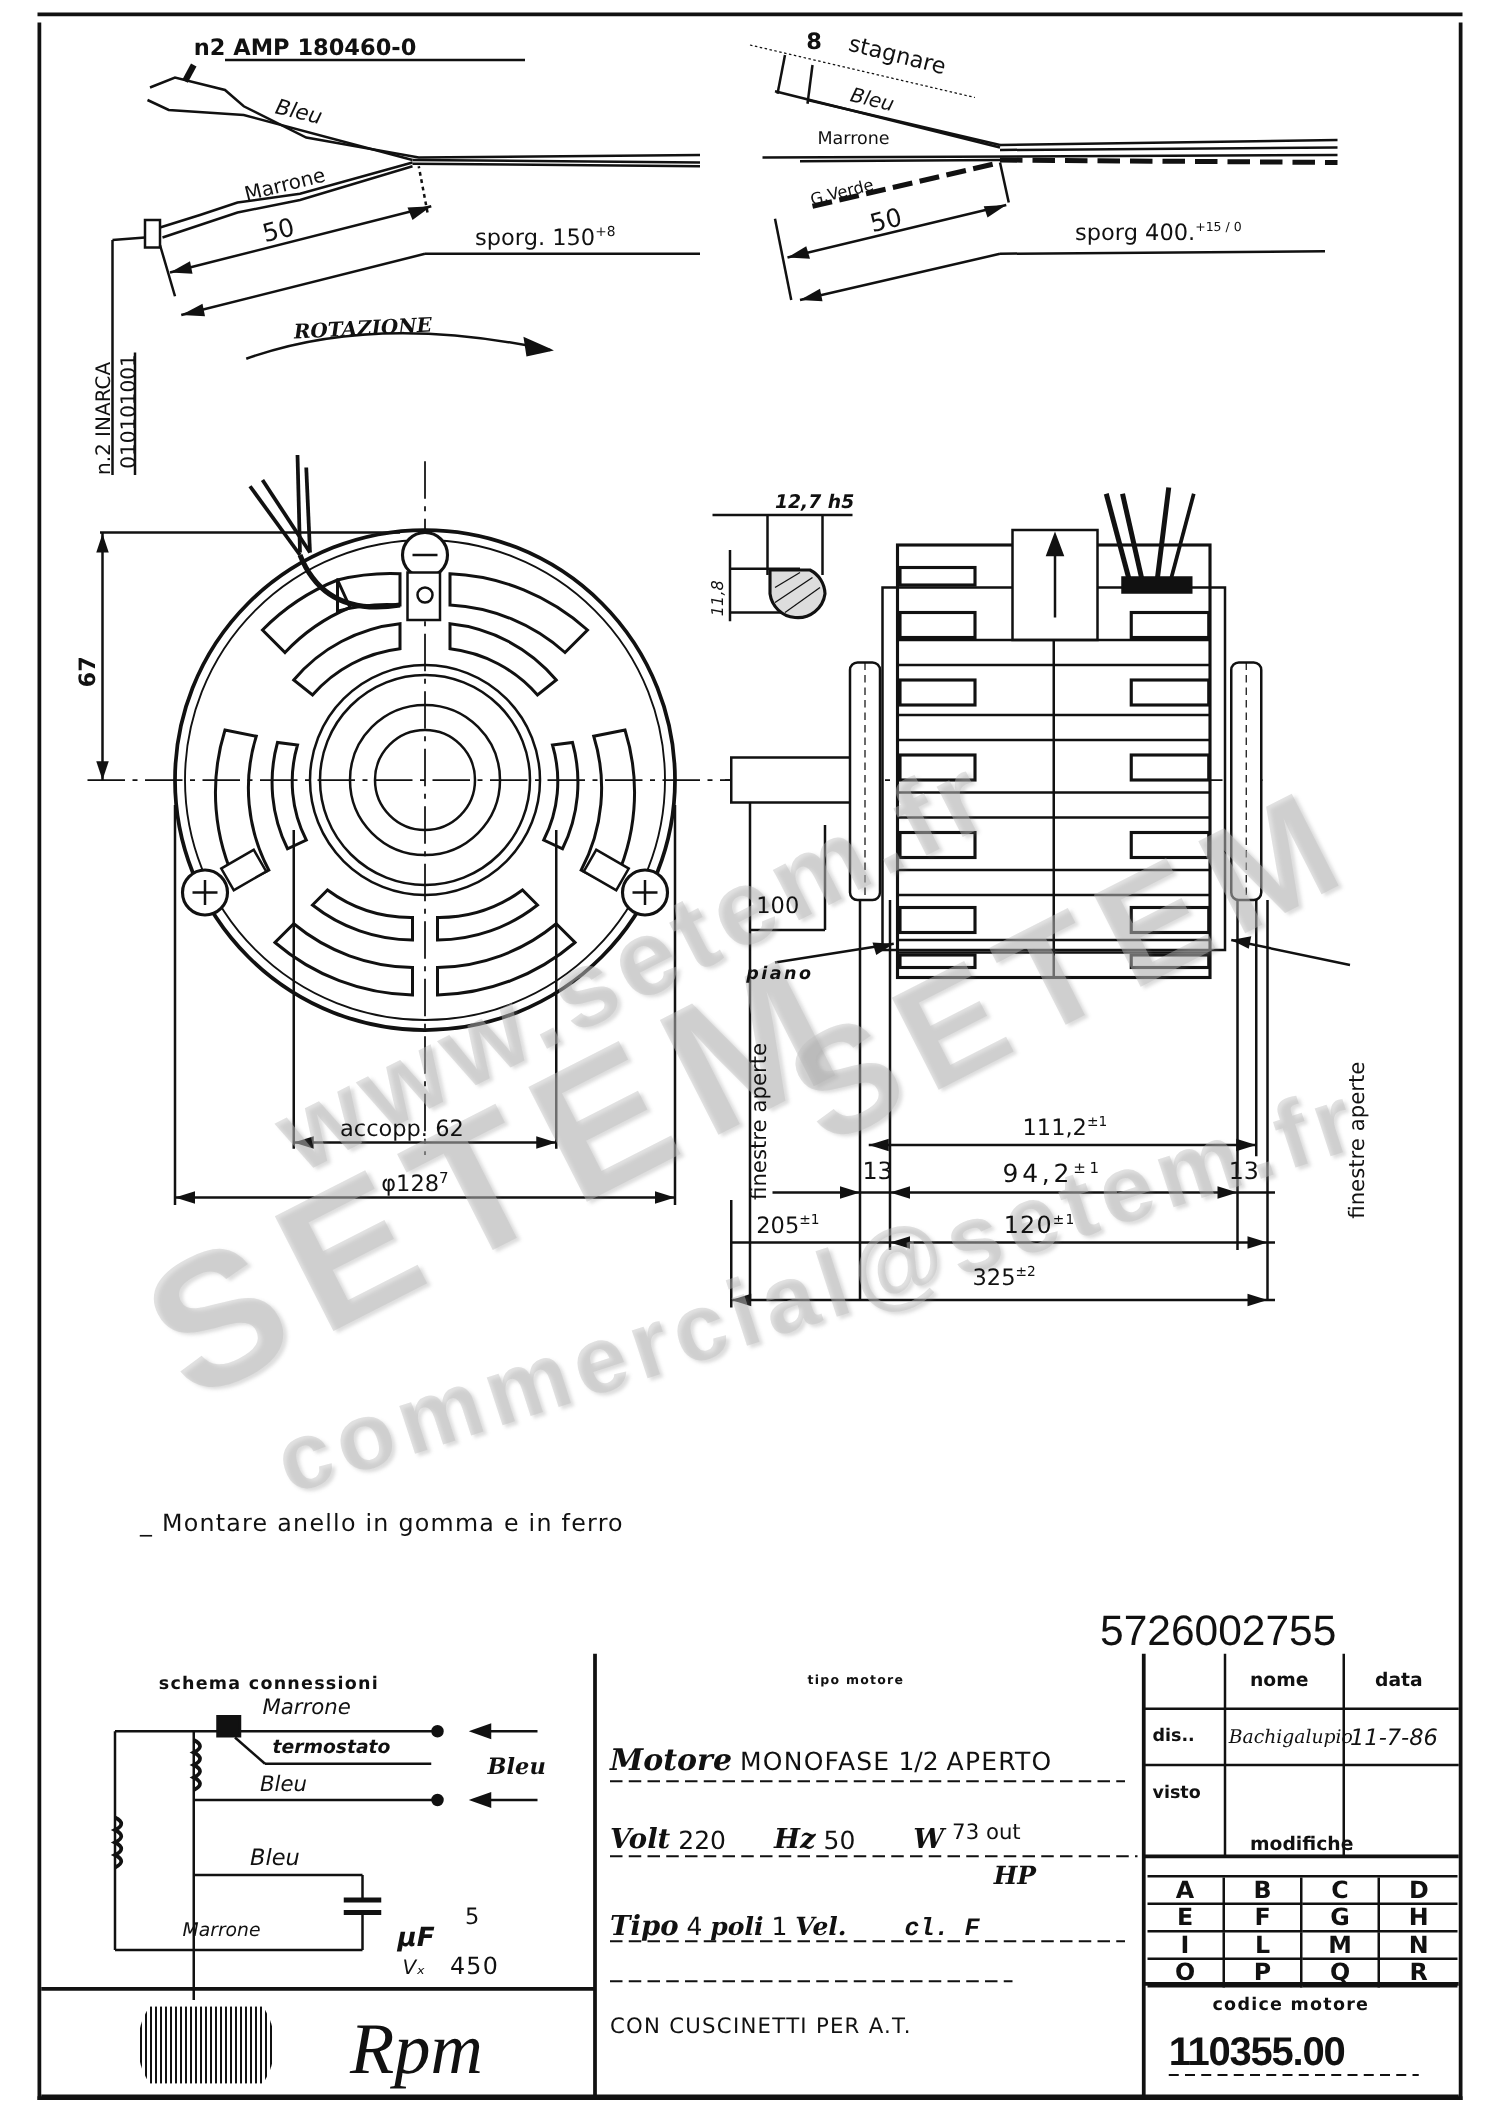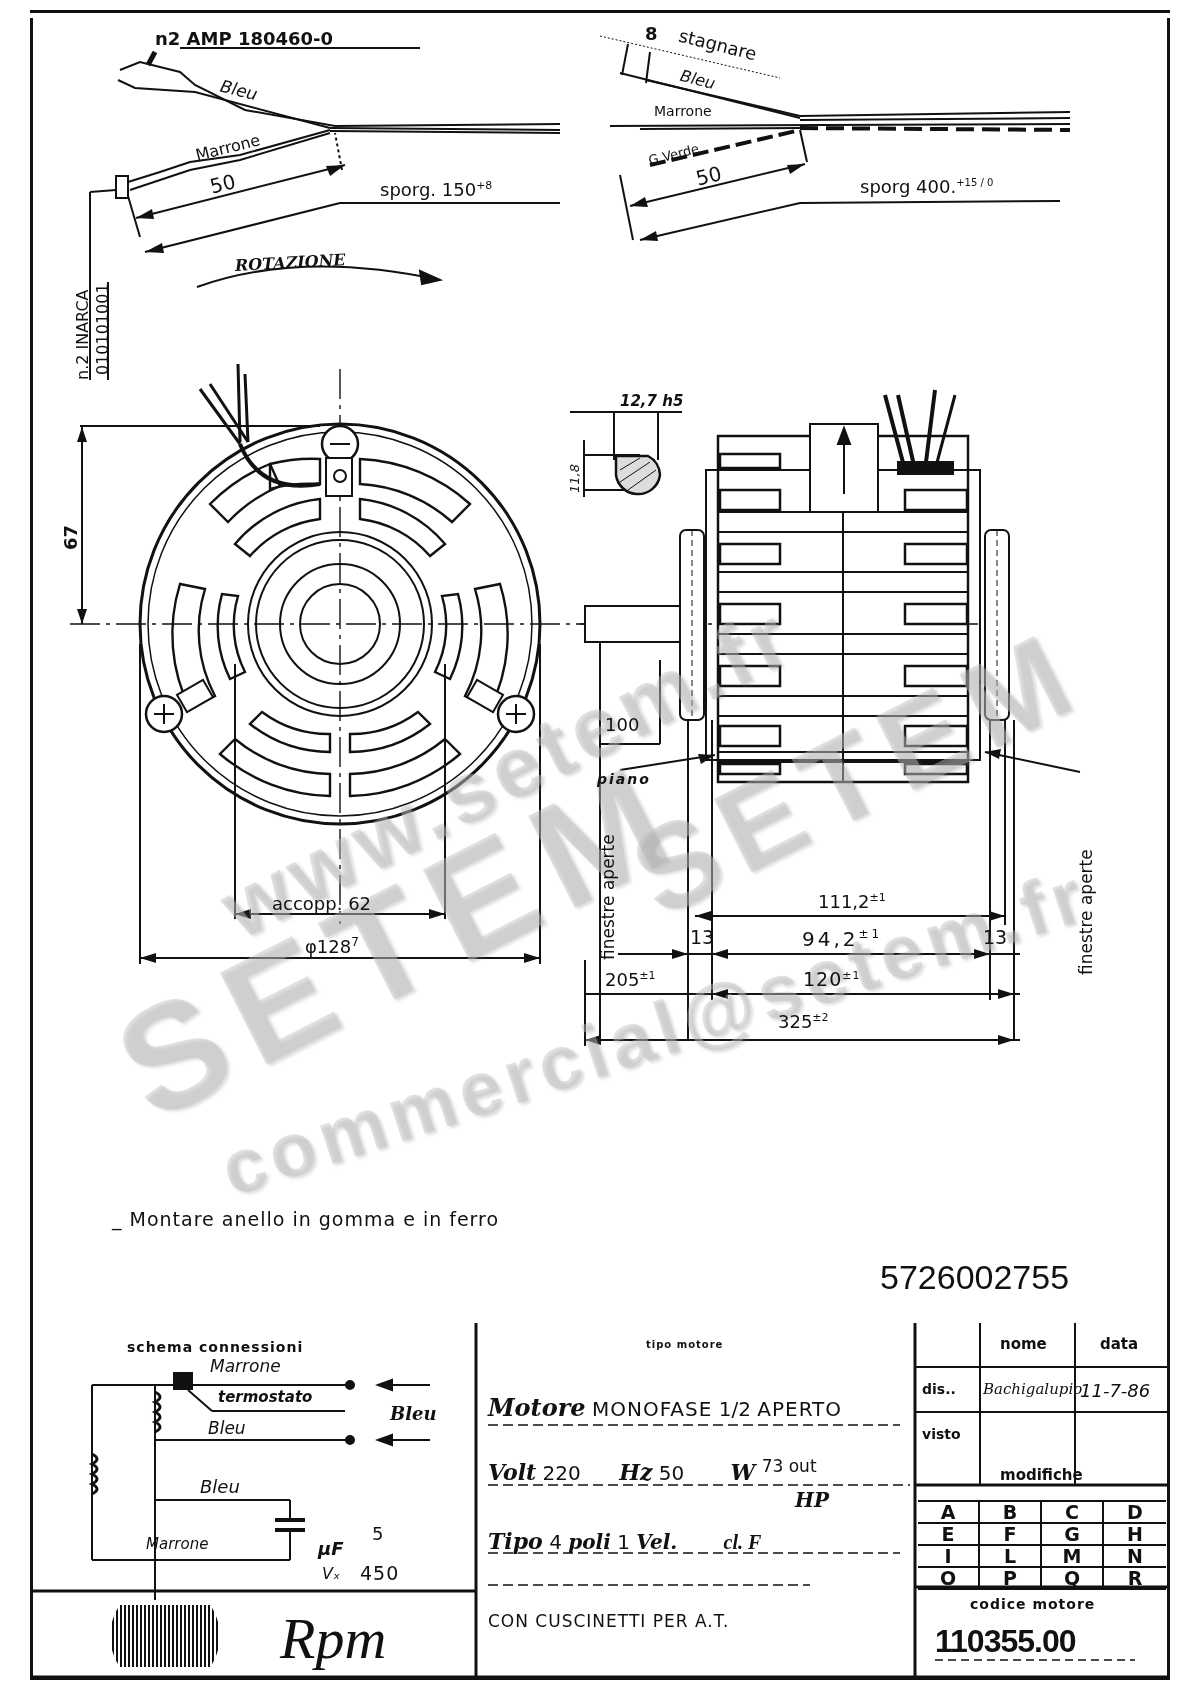--- a/index.html
+++ b/index.html
@@ -5,21 +5,21 @@
   html,body{margin:0;padding:0;background:#fff;}
   body{width:1200px;height:1697px;position:relative;overflow:hidden;font-family:"DejaVu Sans",sans-serif;color:#111;}
   .sheet{position:absolute;left:0;top:0;width:1200px;height:1697px;}
   .frame{position:absolute;left:30px;top:18px;width:1140px;height:1662px;border:3px solid #111;border-top:none;box-sizing:border-box;}
   .frame-top{position:absolute;left:30px;top:10px;width:1140px;height:3px;background:#111;}
   svg{position:absolute;left:0;top:0;}
   .t{position:absolute;white-space:nowrap;line-height:1;}
   .bold{font-weight:bold;}
   .ital{font-style:italic;}
   .rot90{transform:rotate(-90deg);transform-origin:left top;}
-  .code{font-family:"Liberation Sans",sans-serif;font-size:34px;}
+  .code{font-family:"Liberation Sans",sans-serif;font-size:34px;margin-top:28px;}
   .wm{position:absolute;font-family:"Liberation Sans",sans-serif;font-weight:bold;color:rgba(190,190,190,0.45);text-shadow:2px 3px 3px rgba(120,120,120,0.25);transform-origin:left top;white-space:nowrap;pointer-events:none;}
   .mod-grid{position:absolute;display:grid;grid-template-columns:repeat(4,1fr);border-top:2px solid #111;}
   .mod-grid span{border-right:2px solid #111;border-bottom:2px solid #111;text-align:center;font-weight:bold;font-size:19px;line-height:20px;height:20px;}
   .mod-grid span:last-child,.mod-grid span:nth-child(4n){border-right:none;}
 </style>
 </head>
 <body>
 
 <div class="sheet">
   <div class="frame-top"></div>
@@ -342,21 +342,21 @@
   <div class="t" style="left:112px;top:1210px;font-size:19px;letter-spacing:1px;">_ Montare  anello   in gomma  e in  ferro</div>
   <div class="t code" style="left:880px;top:1260px;">5726002755</div>
 
   <div class="t bold" style="left:127px;top:1340px;font-size:14px;letter-spacing:1px;">schema    connessioni</div>
   <div class="t ital" style="left:210px;top:1358px;font-size:17px;">Marrone</div>
   <div class="t ital bold" style="left:218px;top:1390px;font-size:15px;">termostato</div>
   <div class="t ital" style="left:208px;top:1420px;font-size:17px;">Bleu</div>
   <div class="t bold ital" style="left:390px;top:1405px;font-size:18px;font-family:'DejaVu Serif',serif;">Bleu</div>
   <div class="t ital" style="left:200px;top:1478px;font-size:18px;">Bleu</div>
   <div class="t ital" style="left:146px;top:1537px;font-size:15px;">Marrone</div>
-  <div class="t bold ital" style="left:318px;top:1540px;font-size:18px;">µF</div>
+  <div class="t bold ital" style="left:318px;top:1540px;font-size:21px;">µF</div>
   <div class="t" style="left:372px;top:1525px;font-size:18px;">5</div>
   <div class="t ital" style="left:322px;top:1566px;font-size:16px;">Vₓ</div>
   <div class="t" style="left:360px;top:1564px;font-size:19px;letter-spacing:1px;">450</div>
 
   <div class="t bold" style="left:646px;top:1340px;font-size:10px;letter-spacing:1px;">tipo   motore</div>
   <div class="t" style="left:488px;top:1396px;font-size:20px;">
     <span class="bold ital" style="font-size:24px;font-family:'DejaVu Serif',serif;">Motore</span>
     <span style="letter-spacing:1px;">MONOFASE</span>
     <span>1/2</span>
     <span style="letter-spacing:1px;">APERTO</span>
@@ -369,21 +369,21 @@
     <span class="bold ital" style="font-size:22px;font-family:'DejaVu Serif',serif;">W</span>
     <sup style="font-size:17px;">73 out</sup>
   </div>
   <div class="t bold ital" style="left:795px;top:1490px;font-size:20px;font-family:'DejaVu Serif',serif;">HP</div>
   <div class="t" style="left:488px;top:1530px;font-size:20px;">
     <span class="bold ital" style="font-size:22px;font-family:'DejaVu Serif',serif;">Tipo</span>
     <span>4</span>
     <span class="bold ital" style="font-size:20px;font-family:'DejaVu Serif',serif;">poli</span>
     <span>1</span>
     <span class="bold ital" style="font-size:20px;font-family:'DejaVu Serif',serif;margin-right:40px;">Vel.</span>
-    <span class="bold ital" style="font-size:20px;font-family:Liberation Serif, serif;">cl. F</span>
+    <span class="bold ital" style="font-size:20px;font-family:Liberation Mono, monospace;">cl. F</span>
   </div>
   <div class="t" style="left:488px;top:1565px;font-size:17px;letter-spacing:1px;margin-top:48px;">CON  CUSCINETTI  PER  A.T.</div>
 
   <div class="t bold" style="left:1000px;top:1337px;font-size:15px;">nome</div>
   <div class="t bold" style="left:1100px;top:1337px;font-size:15px;">data</div>
   <div class="t bold" style="left:922px;top:1382px;font-size:14px;">dis..</div>
   <div class="t ital" style="left:983px;top:1382px;font-size:15px;font-family:'DejaVu Serif',serif;">Bachigalupio</div>
   <div class="t ital" style="left:1080px;top:1382px;font-size:18px;">11-7-86</div>
   <div class="t bold" style="left:922px;top:1427px;font-size:14px;">visto</div>
   <div class="t bold" style="left:1000px;top:1468px;font-size:15px;">modifiche</div>

